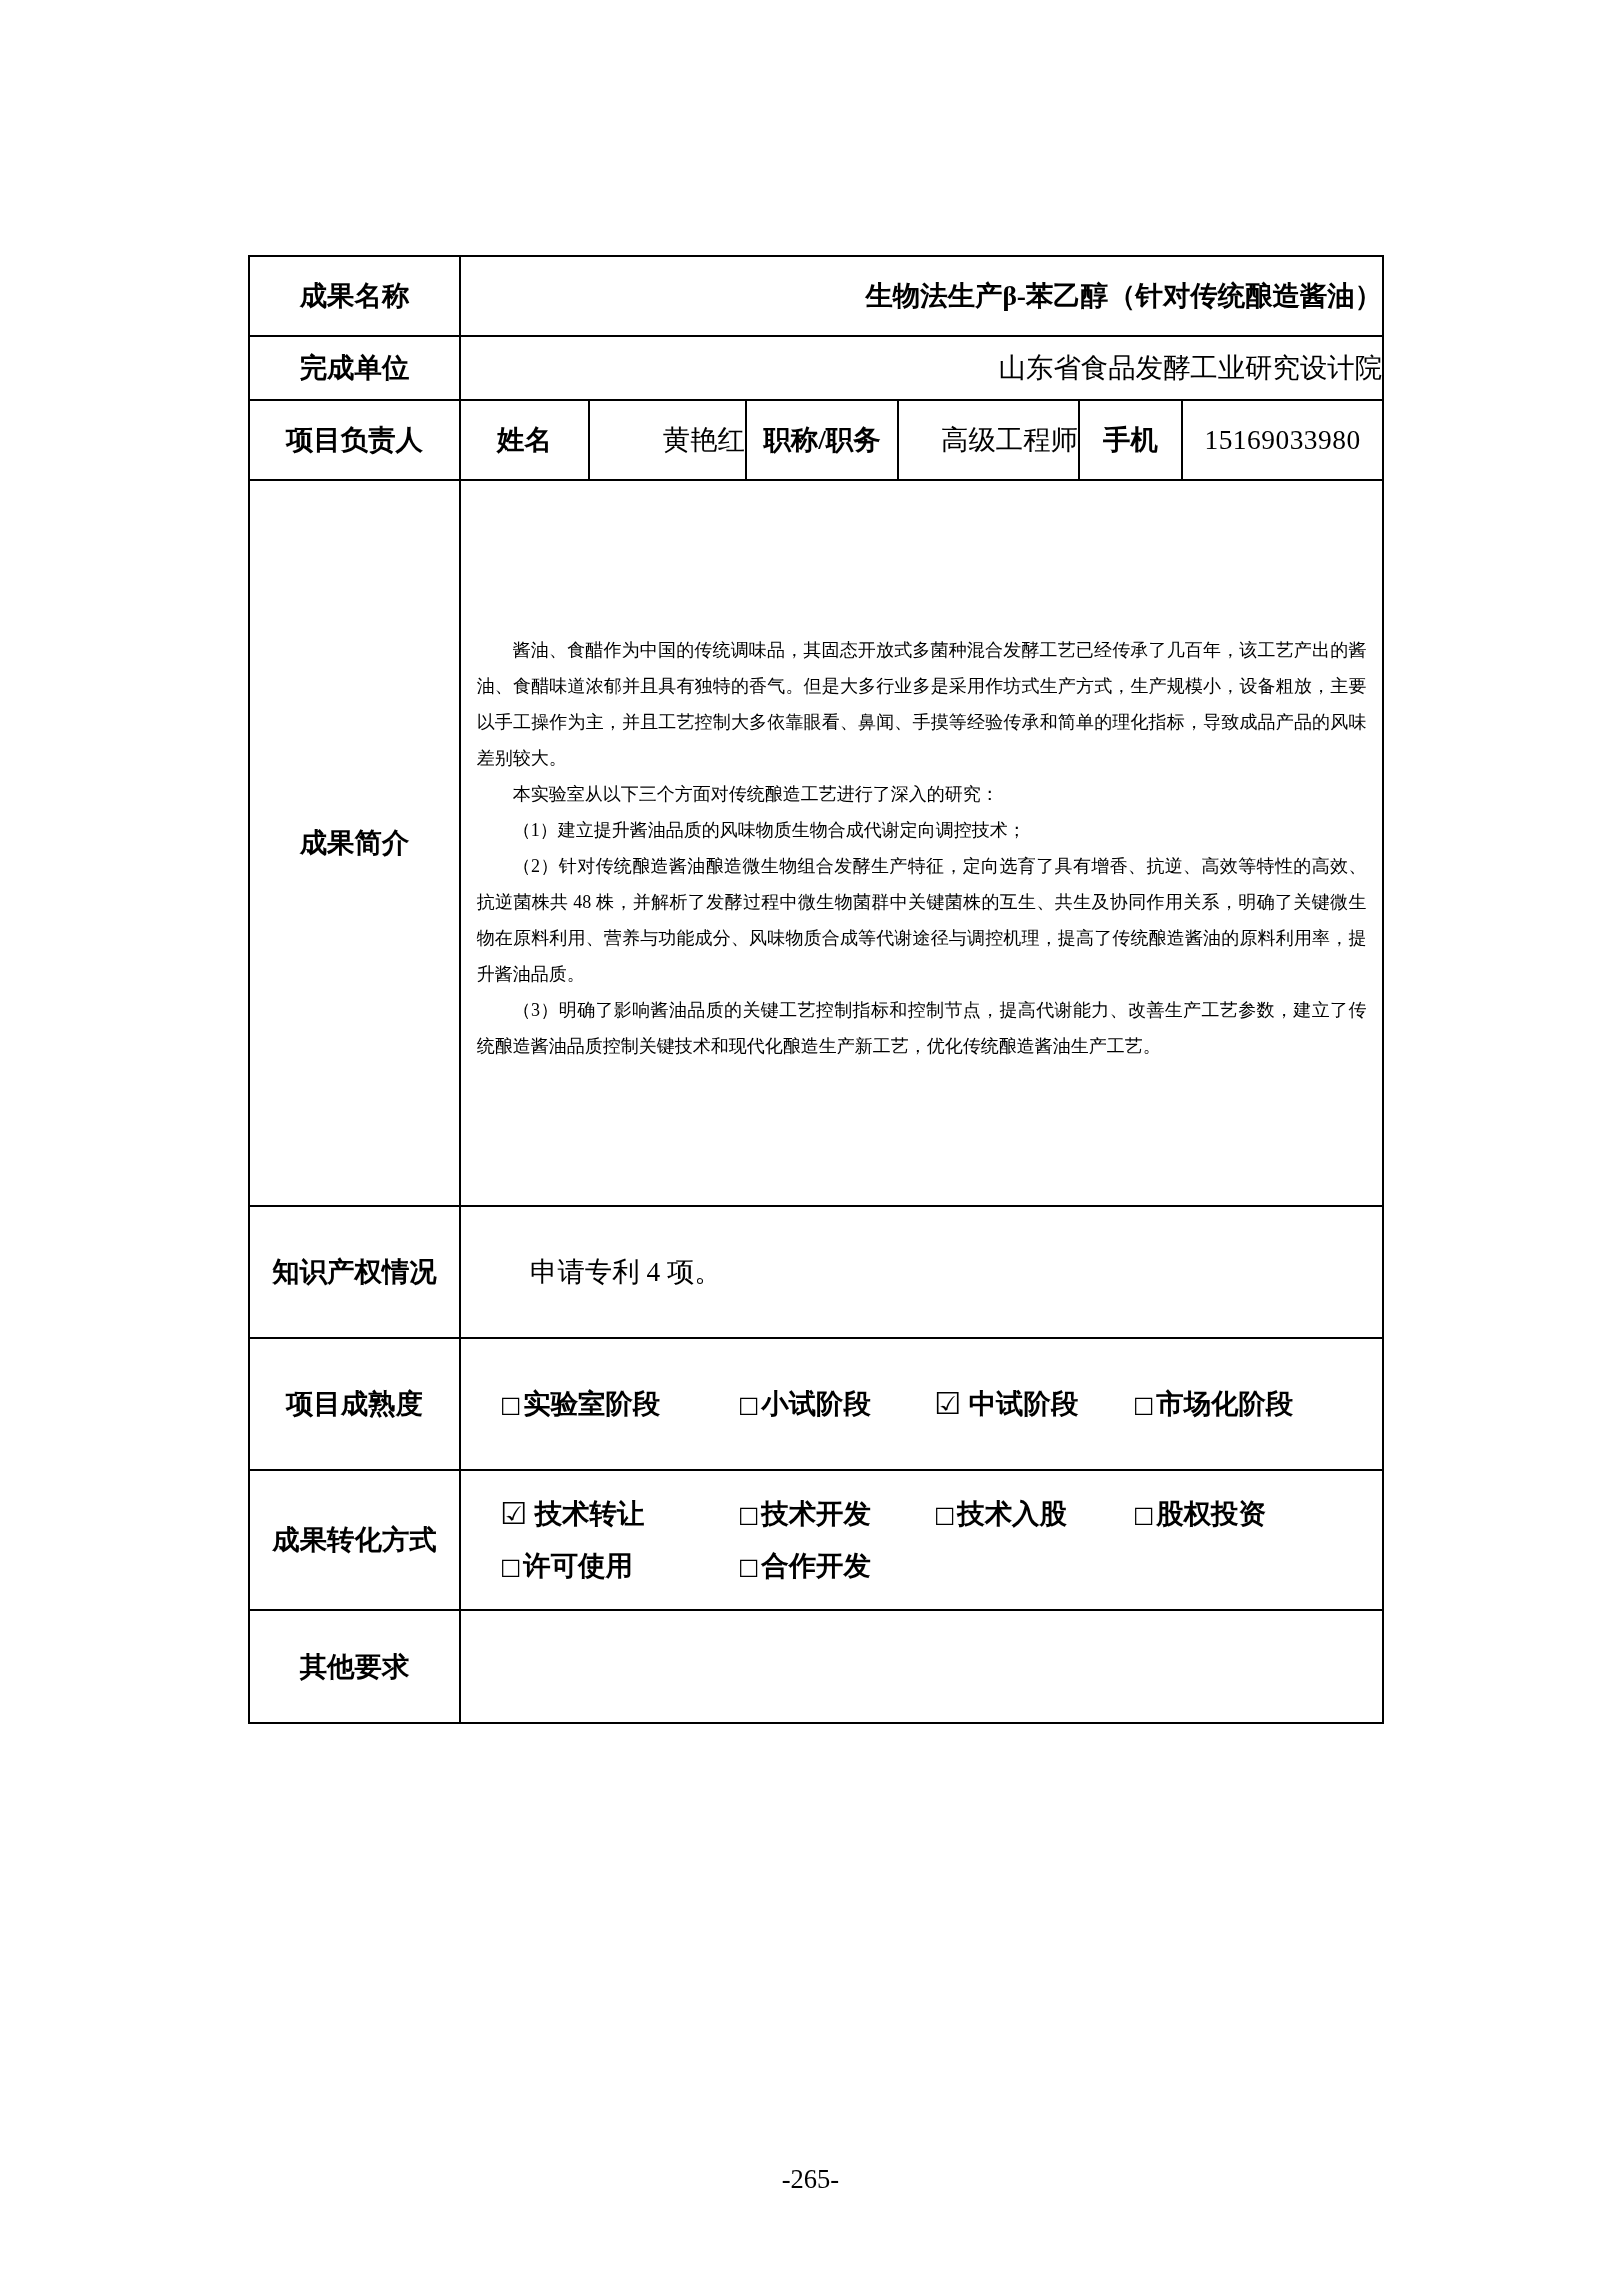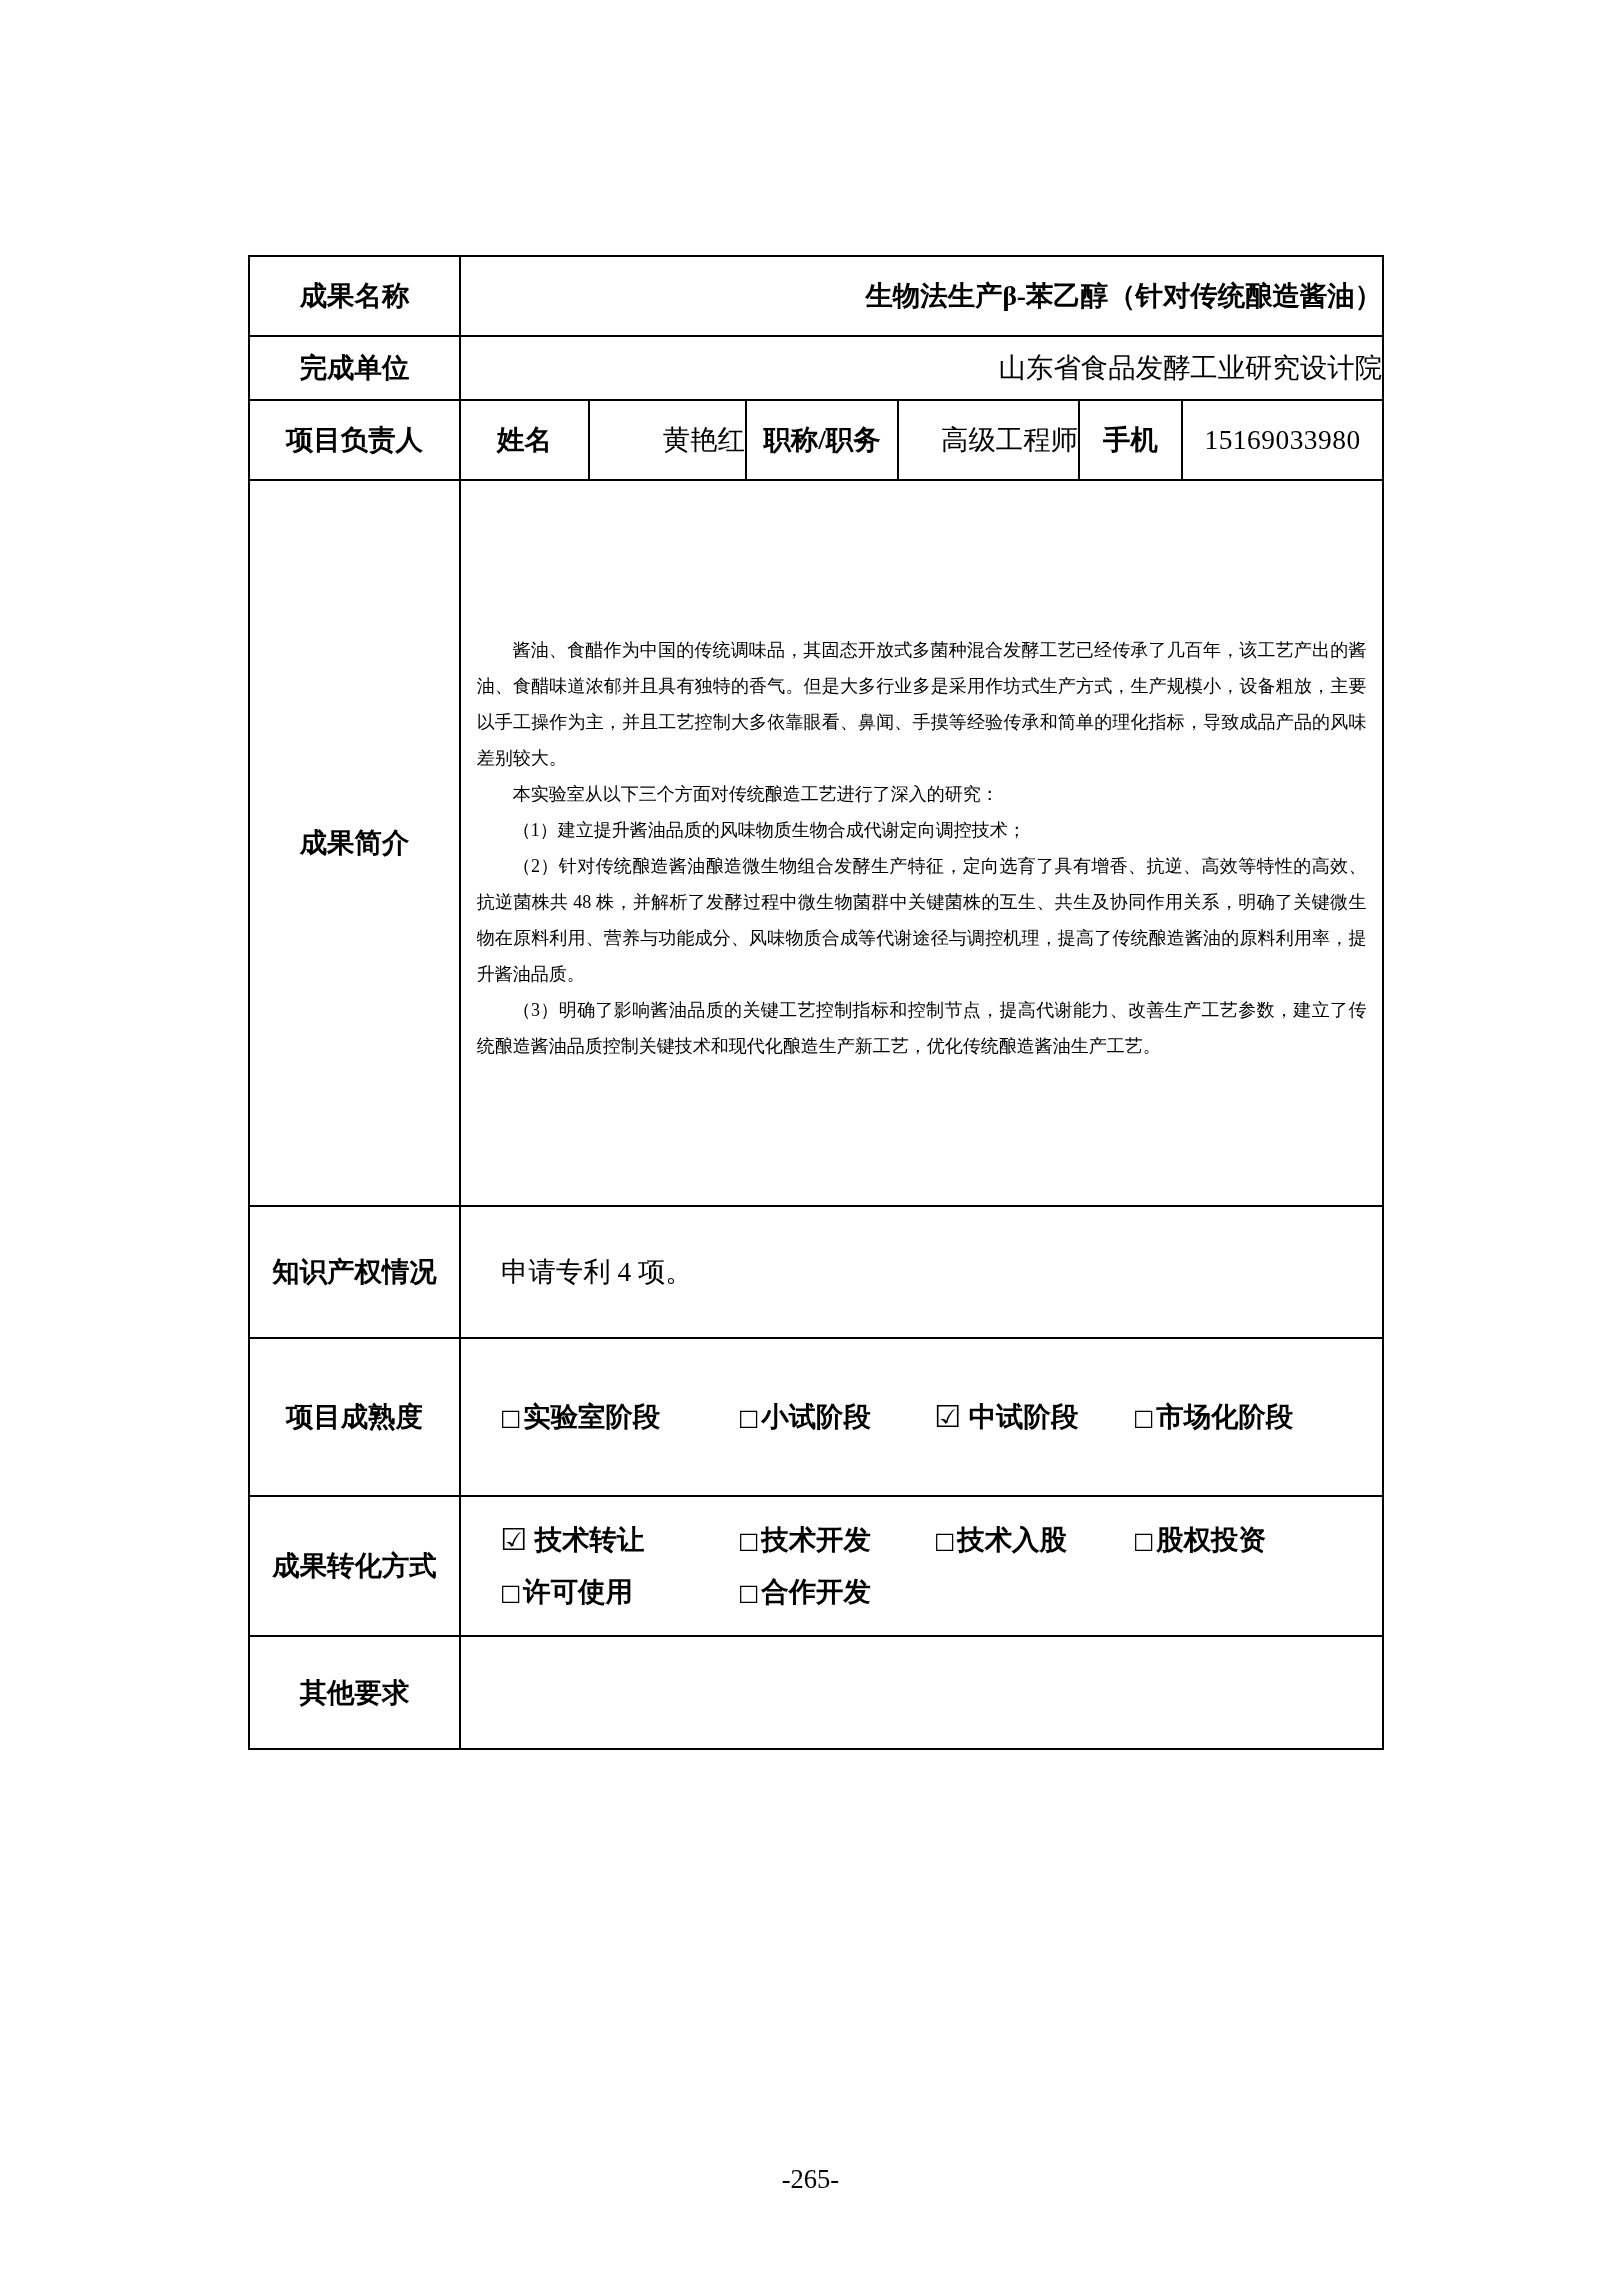--- a/index.html
+++ b/index.html
@@ -30,35 +30,35 @@
     font-weight: bold;
     text-align: center;
   }
   .center-cell { text-align: right; }
   .bold { font-weight: bold; }
   .r1 td { height: 80px; }
   .r2 td { height: 64px; }
   .r3 td { height: 80px; }
   .r4 td { height: 726px; }
   .r5 td { height: 132px; }
-  .r6 td { height: 158px; }
+  .r6 td { height: 132px; }
   .r7 td { height: 140px; }
   .r8 td { height: 113px; margin-top: 28px; }
   .intro-cell {
     vertical-align: top;
     padding: 10.8px 15.7px 0 15.7px;
   }
   .intro-cell p {
     text-indent: 2em;
     text-align: justify;
     line-height: 36px;
     font-size: 18px;
   }
   .ip-cell {
-    padding-left: 40px;
+    padding-left: 69px;
     text-align: left;
   }
   .options-grid {
     display: grid;
     grid-template-columns: 238px 196px 199px auto;
     align-items: center;
     padding-left: 39px;
     row-gap: 15.7px;
   }
   .option {

